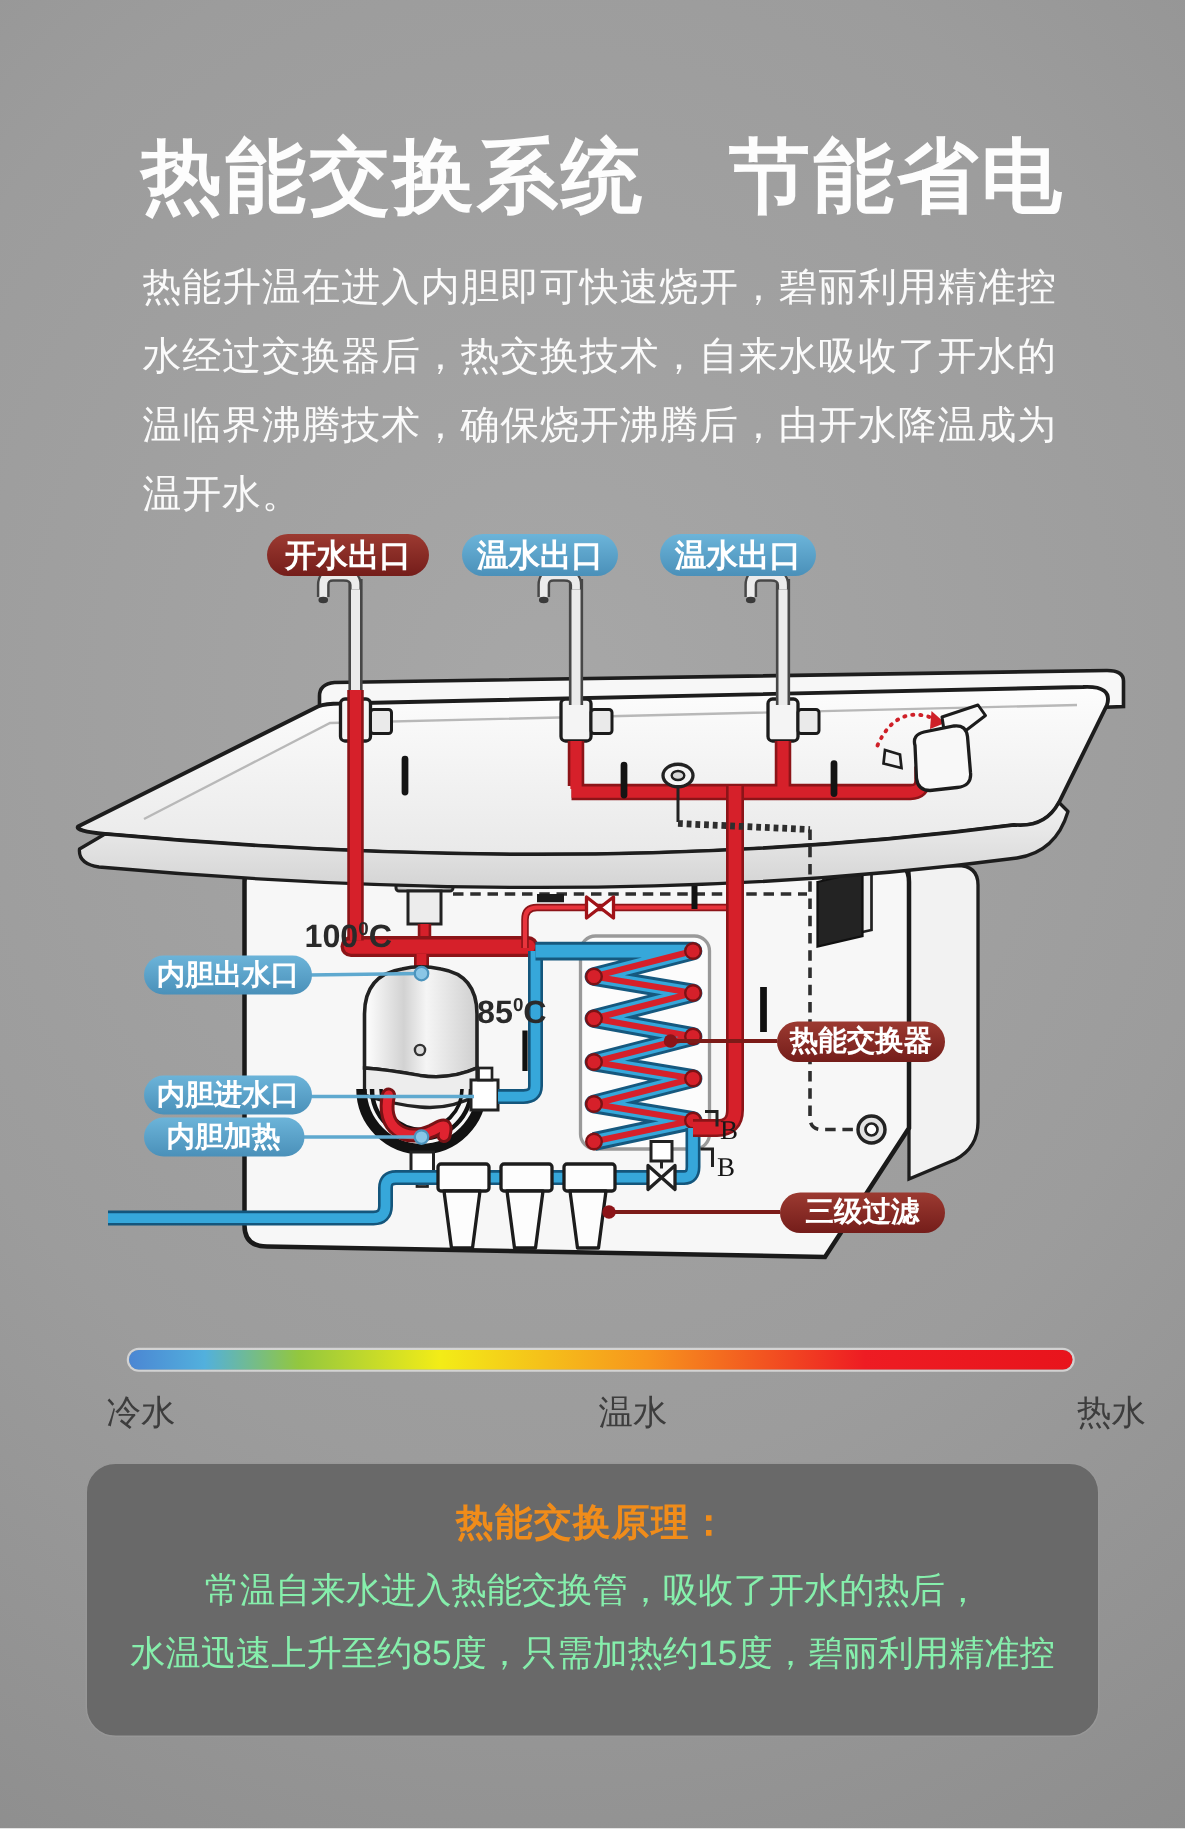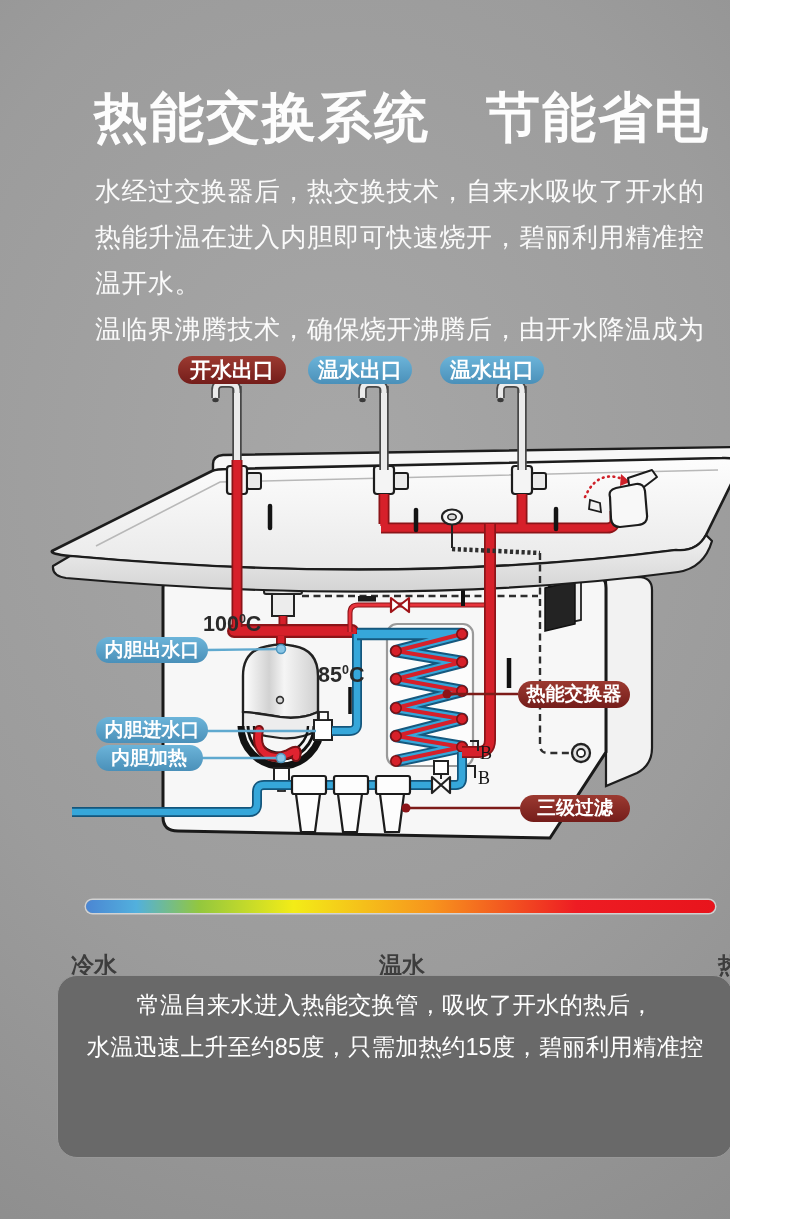--- a/index.html
+++ b/index.html
@@ -1,17 +1,17 @@
 <!DOCTYPE html>
 <html><head>
 <meta charset="utf-8">
 <style>
   html,body{margin:0;padding:0;}
   .page{
-    position:relative;width:730px;height:1219px;overflow:hidden;
+    position:relative;width:790px;height:1219px;overflow:hidden;
     background:radial-gradient(130% 95% at 46% 38%, #a7a7a7 0%, #9c9c9c 45%, #8d8d8d 78%, #848484 100%);
     font-family:"Liberation Sans", sans-serif;
   }
   .title{
     position:absolute;left:94px;top:82px;width:640px;
     font-size:54px;font-weight:bold;color:#fdfdfd;letter-spacing:2px;white-space:nowrap;
   }
   .intro{
     position:absolute;left:95px;top:168px;width:620px;
     font-size:26px;line-height:46px;color:#fafafa;letter-spacing:0.5px;
@@ -20,44 +20,44 @@
   svg text{font-family:"Liberation Sans", sans-serif;}
   .pilltxt{fill:#ffffff;font-weight:bold;font-size:19px;text-anchor:middle;}
   .pilltxt2{fill:#ffffff;font-weight:bold;font-size:21px;text-anchor:middle;}
   .temp{fill:#2a2a2a;font-weight:bold;font-size:21.5px;}
   .bletter{font-family:"Liberation Serif", serif;font-size:18px;fill:#161616;}
   .scalebar{
     position:absolute;left:86px;top:900px;width:629px;height:13px;border-radius:7px;
     box-shadow:0 0 0 1.5px rgba(255,255,255,.55);
     background:linear-gradient(90deg,#4b86d3 0%,#52b0dd 8%,#93c73e 18%,#f3ec17 33%,#f7941d 55%,#ee1c23 78%,#e8141c 100%);
   }
-  .scale-labels{position:absolute;left:0;top:926px;width:790px;height:30px;color:#3d3d3d;font-size:23px;font-weight:700;margin-top:24px;}
+  .scale-labels{position:absolute;left:0;top:926px;width:790px;height:30px;color:#3d3d3d;font-size:23px;font-weight:400;}
   .scale-cold{position:absolute;left:71px;}
-  .scale-warm{position:absolute;left:379px;}
+  .scale-warm{position:absolute;left:399px;}
   .scale-hot{position:absolute;left:718px;}
   .principle{
     position:absolute;left:57px;top:975px;width:676px;height:183px;
     background:#696969;border-radius:20px;border:1px solid #989898;box-sizing:border-box;
     text-align:center;
   }
   .principle-title{margin-top:22px;font-size:25px;font-weight:bold;color:#f08c1a;letter-spacing:1px;}
-  .principle-lines{margin-top:8px;font-size:23.5px;line-height:42px;color:#ffffff;}
+  .principle-lines{margin-top:8px;font-size:23.5px;line-height:42px;color:#86efac;}
 </style>
 </head>
 <body>
 
 <div class="page">
 
   <div class="title">热能交换系统　节能省电</div>
 
   <div class="intro">
+    <div>热能升温在进入内胆即可快速烧开，碧丽利用精准控</div>
     <div>水经过交换器后，热交换技术，自来水吸收了开水的</div>
-    <div>热能升温在进入内胆即可快速烧开，碧丽利用精准控</div>
+    <div>温临界沸腾技术，确保烧开沸腾后，由开水降温成为</div>
     <div>温开水。</div>
-    <div>温临界沸腾技术，确保烧开沸腾后，由开水降温成为</div>
   </div>
 
   <svg class="diagram-svg" width="790" height="558" viewBox="0 340 790 558">
     <defs>
       <linearGradient id="tankgrad" x1="0" y1="0" x2="1" y2="0">
         <stop offset="0" stop-color="#ffffff"></stop>
           <stop offset="0.35" stop-color="#d2d2d2"></stop>
         <stop offset="0.55" stop-color="#f5f5f5"></stop>
           <stop offset="1" stop-color="#cfcfcf"></stop>
       </linearGradient>
@@ -285,19 +285,20 @@
   </svg>
 
   <div class="scalebar"></div>
   <div class="scale-labels">
     <span class="scale-cold">冷水</span>
     <span class="scale-warm">温水</span>
     <span class="scale-hot">热水</span>
   </div>
 
   <div class="principle">
+    <div class="principle-title">热能交换原理：</div>
     <div class="principle-lines">
       <div>常温自来水进入热能交换管，吸收了开水的热后，</div>
       <div>水温迅速上升至约85度，只需加热约15度，碧丽利用精准控</div>
     </div>
   </div>
 
 </div>
 
 </body></html>

